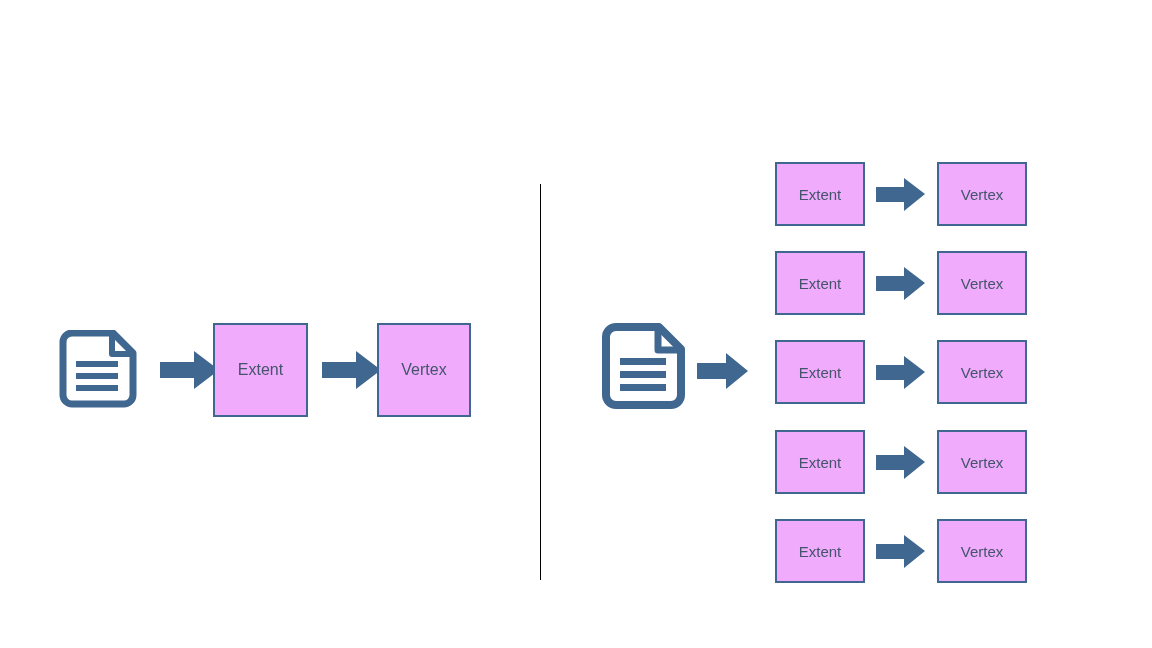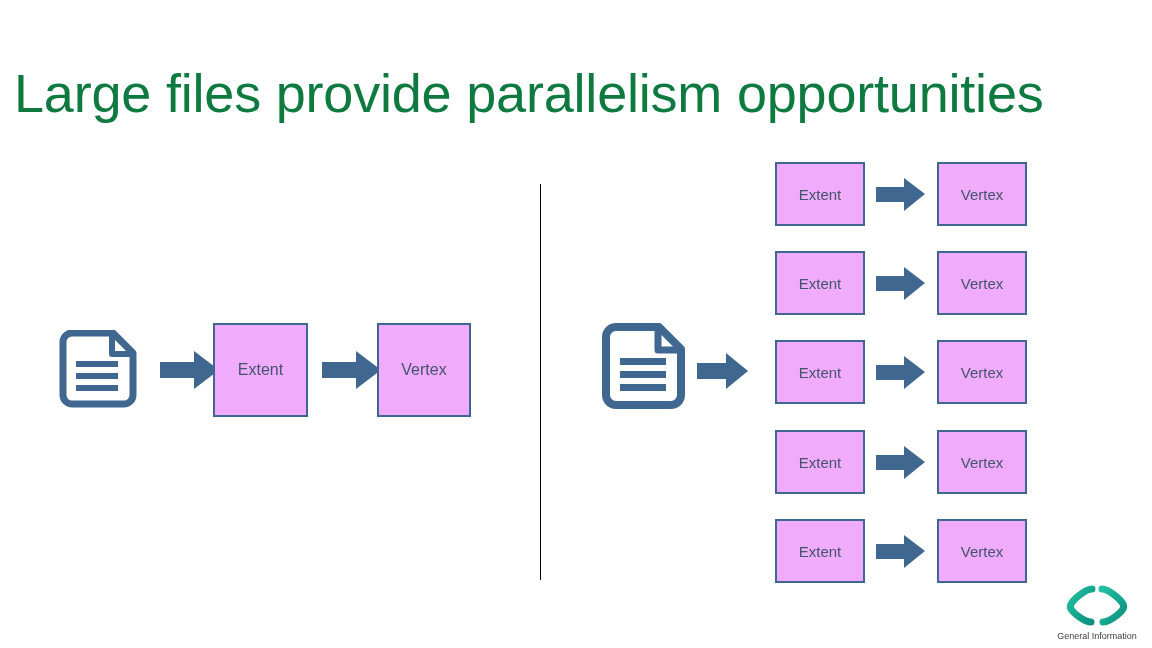--- a/index.html
+++ b/index.html
@@ -87,21 +87,20 @@
     color: #404040;
     font-family: "Liberation Sans", sans-serif;
     white-space: nowrap;
   }
 </style>
 </head>
 <body>
 
 <div id="slide">
 
-  <div id="slide-title">Large files provide parallelism opportunities</div>
 
   <div id="divider"></div>
 
   <div>
 
     <span class="doc-icon" style="left:53px; top:330px;">
       <svg width="88" height="84" viewBox="0 0 88 84">
         <path d="M10 12 A9 9 0 0 1 19 3 L60 3 L80 23 L80 65 A9 9 0 0 1 71 74 L19 74 A9 9 0 0 1 10 65 Z" fill="#ffffff" stroke="#40678F" stroke-width="7" stroke-linejoin="round"></path>
         <path d="M59 4 L59 24 L79 24" fill="none" stroke="#40678F" stroke-width="6" stroke-linejoin="round"></path>
         <rect x="23" y="31" width="42" height="6" fill="#40678F"></rect>
@@ -189,29 +188,14 @@
       <div class="node-box" style="left:775px; top:519px; width:90px; height:64px;">Extent</div>
       <span class="arrow" style="left:876px; top:533px;">
         <svg width="50" height="37" viewBox="0 0 50 37">
           <path d="M0 11 L28 11 L28 2 L49 18 L28 35 L28 26 L0 26 Z" fill="#40678F"></path>
         </svg>
       </span>
       <div class="node-box" style="left:937px; top:519px; width:90px; height:64px;">Vertex</div>
     </div>
   </div>
 
-  <div id="logo-block">
-    <span id="logo-mark">
-      <svg width="64" height="42" viewBox="0 0 64 42">
-        <defs>
-          <linearGradient id="tealgrad" x1="0" y1="0" x2="1" y2="1">
-            <stop offset="0%" stop-color="#20C0A0"></stop>
-            <stop offset="100%" stop-color="#0E9080"></stop>
-          </linearGradient>
-        </defs>
-        <path d="M27 5 C20 5 8 16 6 20 C5 22 5 23 6 25 C9 30 20 38 26 38" fill="none" stroke="url(#tealgrad)" stroke-width="7" stroke-linecap="round" stroke-linejoin="round"></path>
-        <path d="M37 5 C44 5 56 16 58 20 C59 22 59 23 58 25 C55 30 44 38 38 38" fill="none" stroke="url(#tealgrad)" stroke-width="7" stroke-linecap="round" stroke-linejoin="round"></path>
-      </svg>
-    </span>
-    <div id="logo-caption">General Information</div>
-  </div>
 
 </div>
 
 </body></html>

